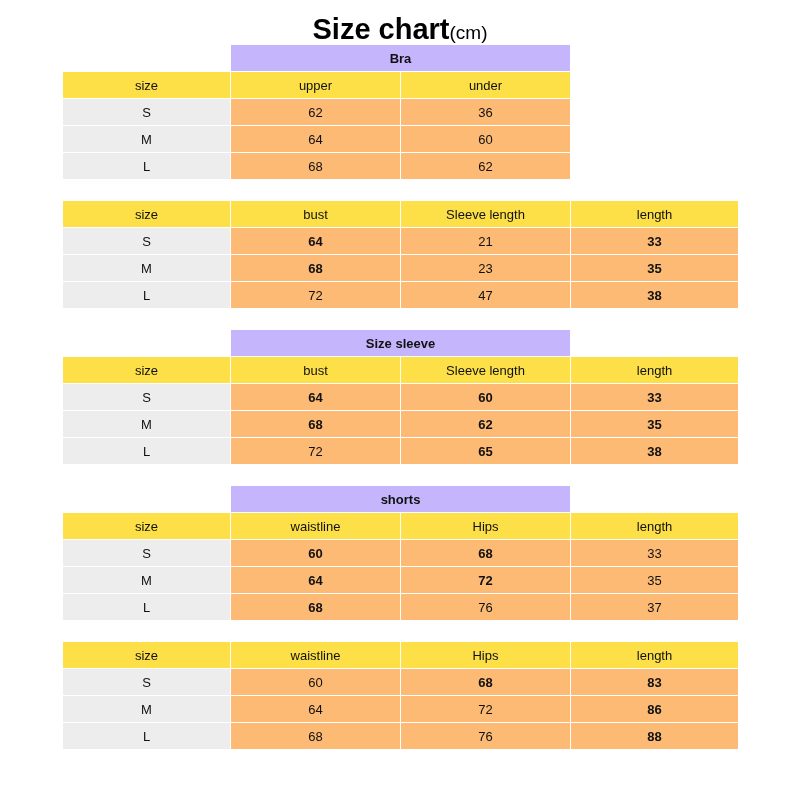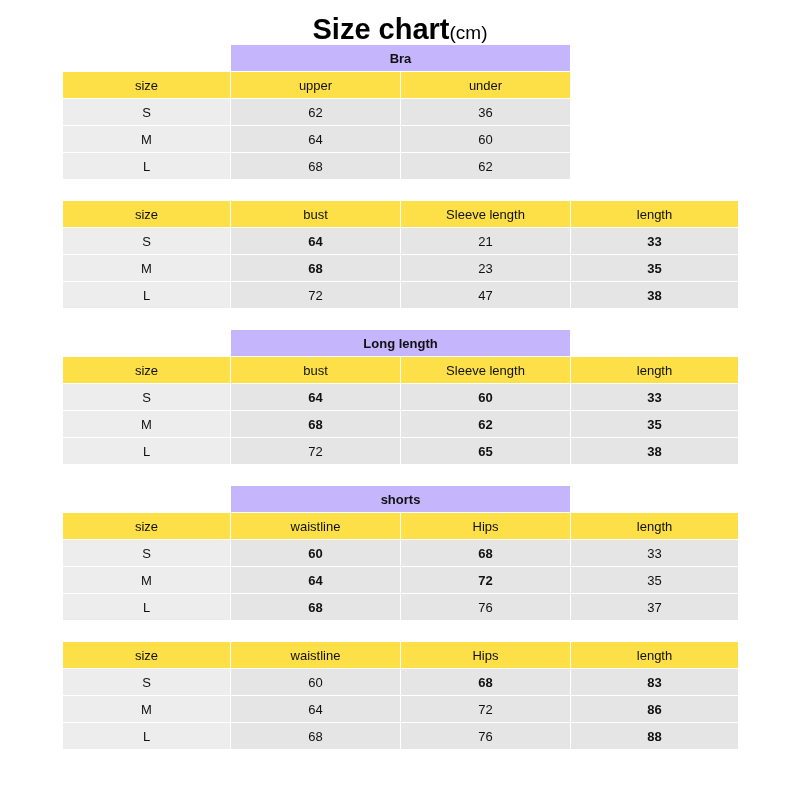--- a/index.html
+++ b/index.html
@@ -78,21 +78,21 @@
   .hdr {
     background: #fde047;
     font-size: 13px;
     color: #111111;
   }
   .lbl {
     background: #ededed;
     font-size: 13px;
   }
   .val {
-    background: #e5e5e5;
+    background: #fdba74;
   }
   .val.bold {
     font-weight: bold;
   }
   .gap {
     height: 20px;
   }
   .c-size { width: 168px; }
   .c-b { width: 170px; }
   .c-c { width: 170px; }
@@ -192,21 +192,21 @@
     <table class="sizetbl">
       <colgroup>
           <col class="c-size">
           <col class="c-b">
           <col class="c-c">
           <col class="c-d">
         </colgroup>
       <tbody>
         <tr>
           <td class="blank"></td>
-          <td class="cat" colspan="2">Long length</td>
+          <td class="cat" colspan="2">Size sleeve</td>
           <td class="blank"></td>
         </tr>
         <tr>
           <td class="hdr">size</td>
           <td class="hdr">bust</td>
           <td class="hdr">Sleeve length</td>
           <td class="hdr">length</td>
         </tr>
         <tr>
           <td class="lbl">S</td>

